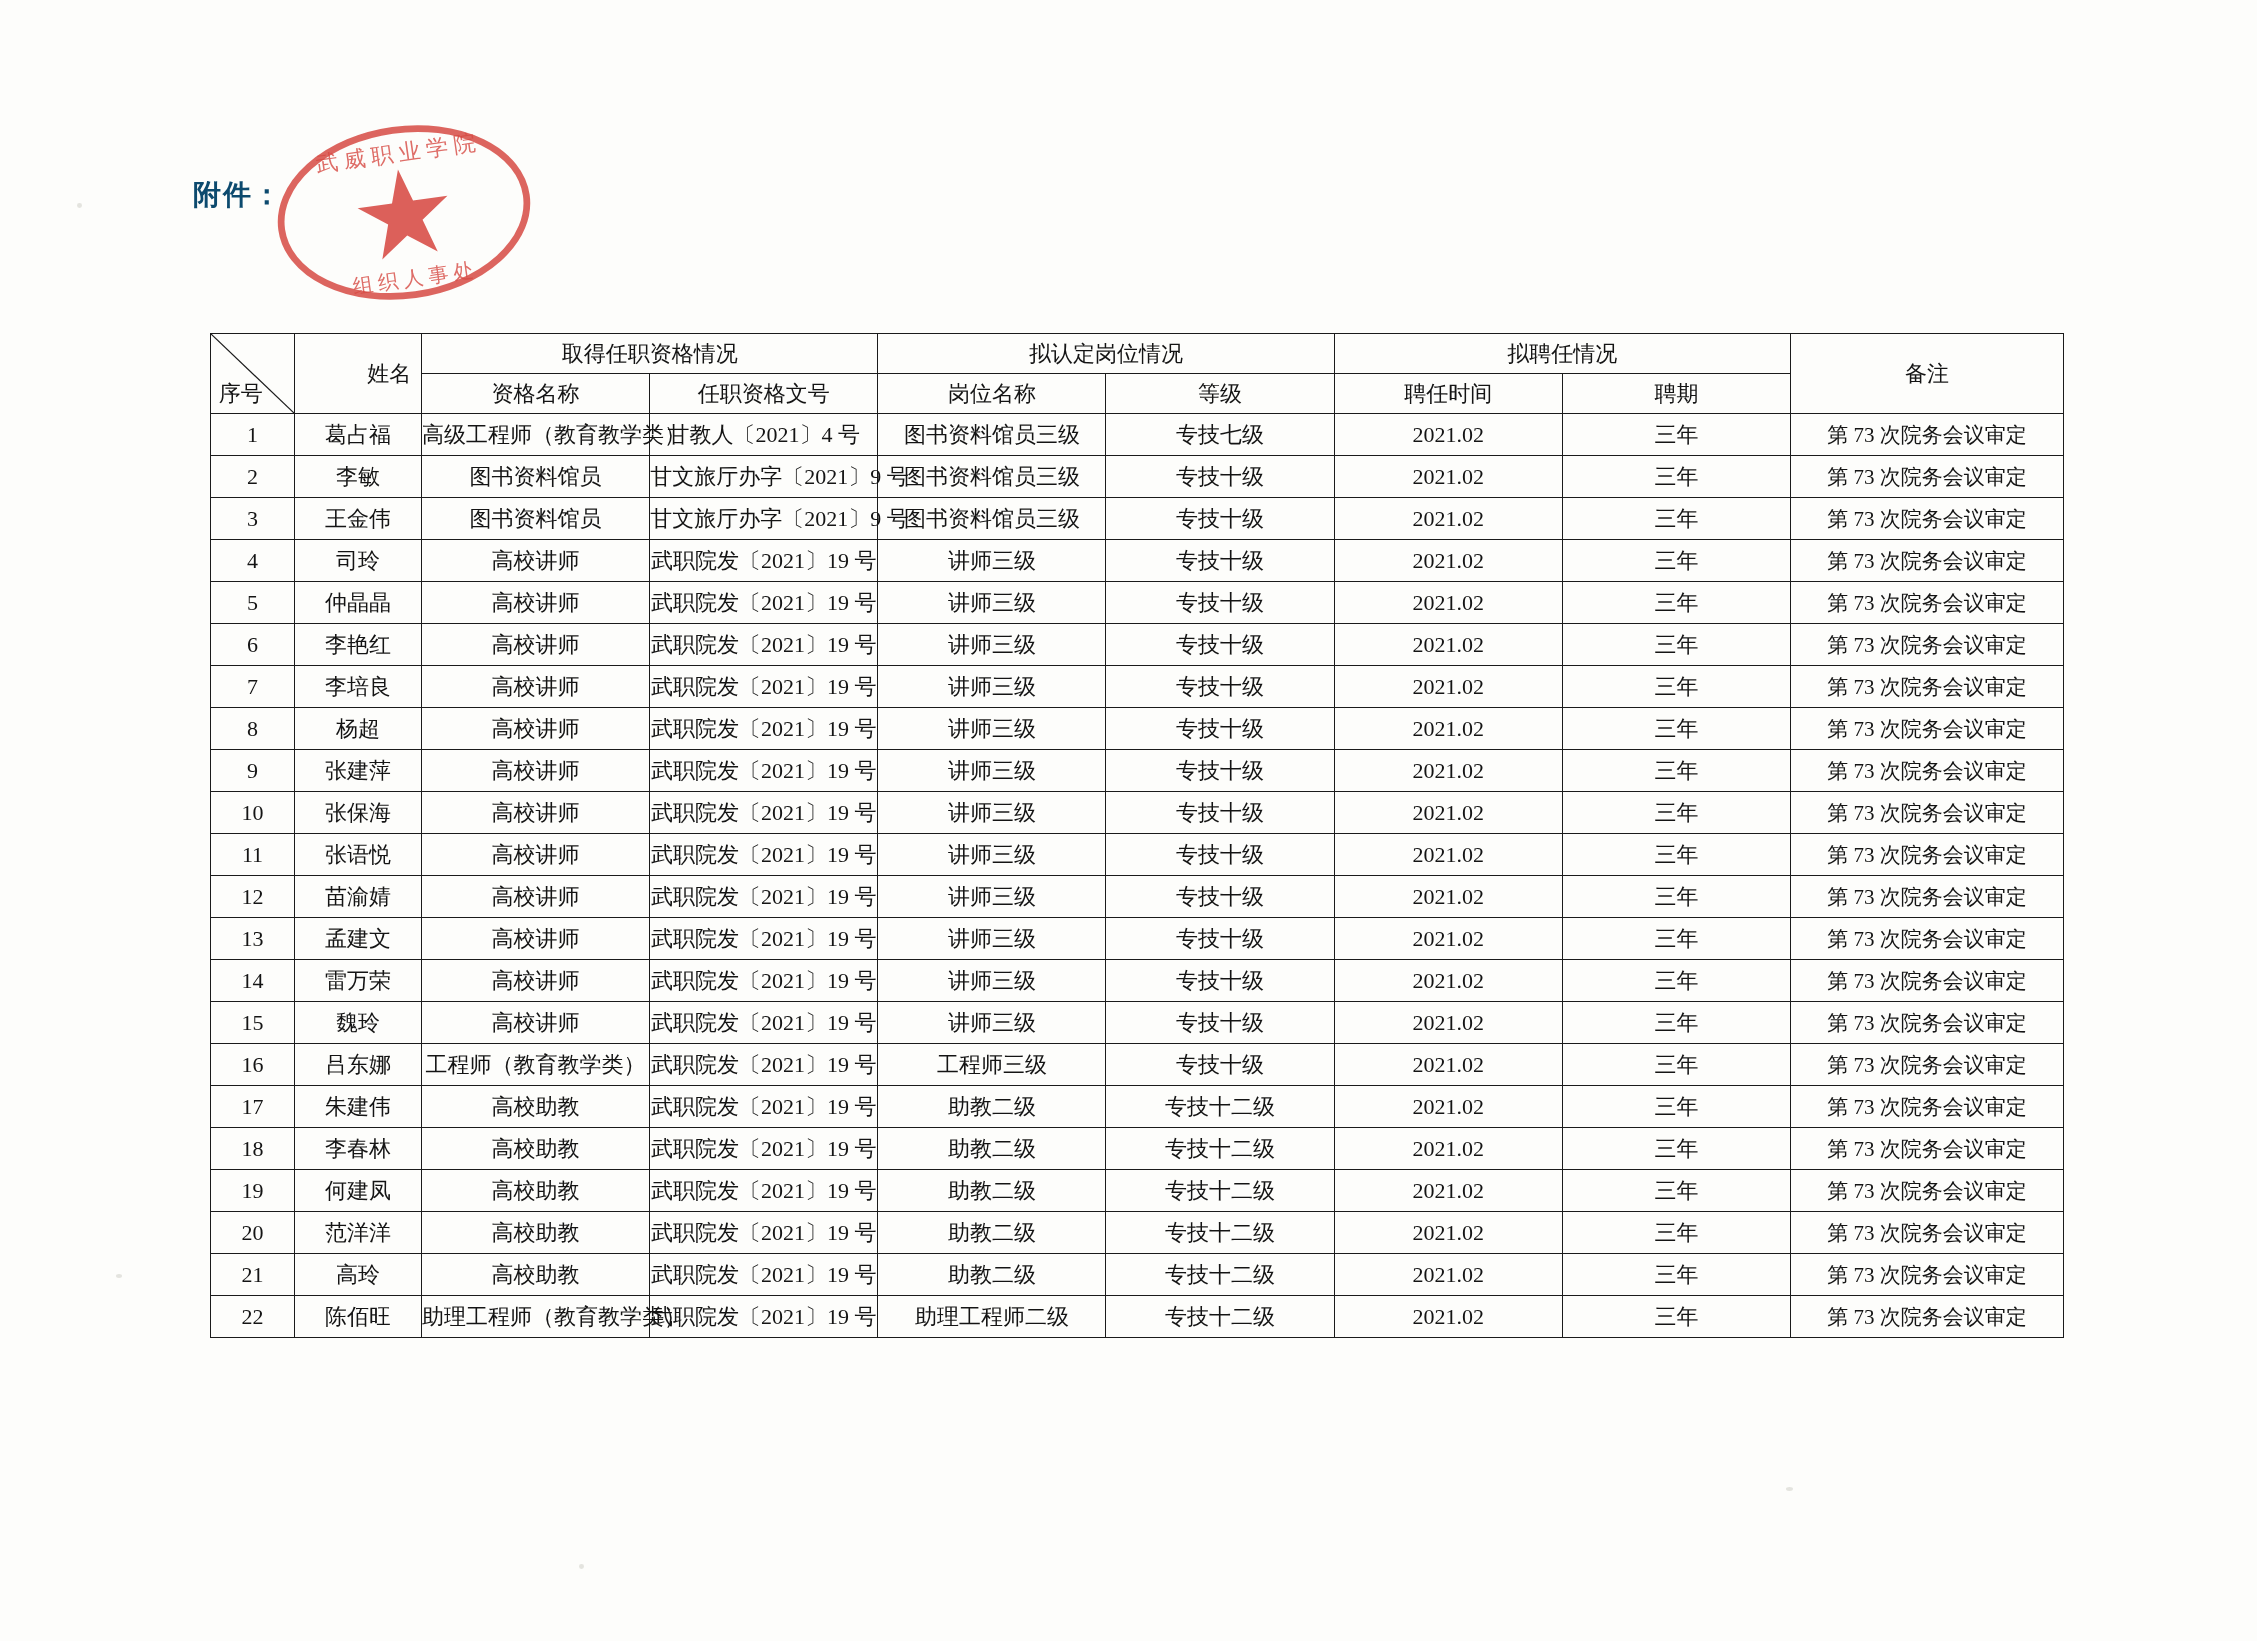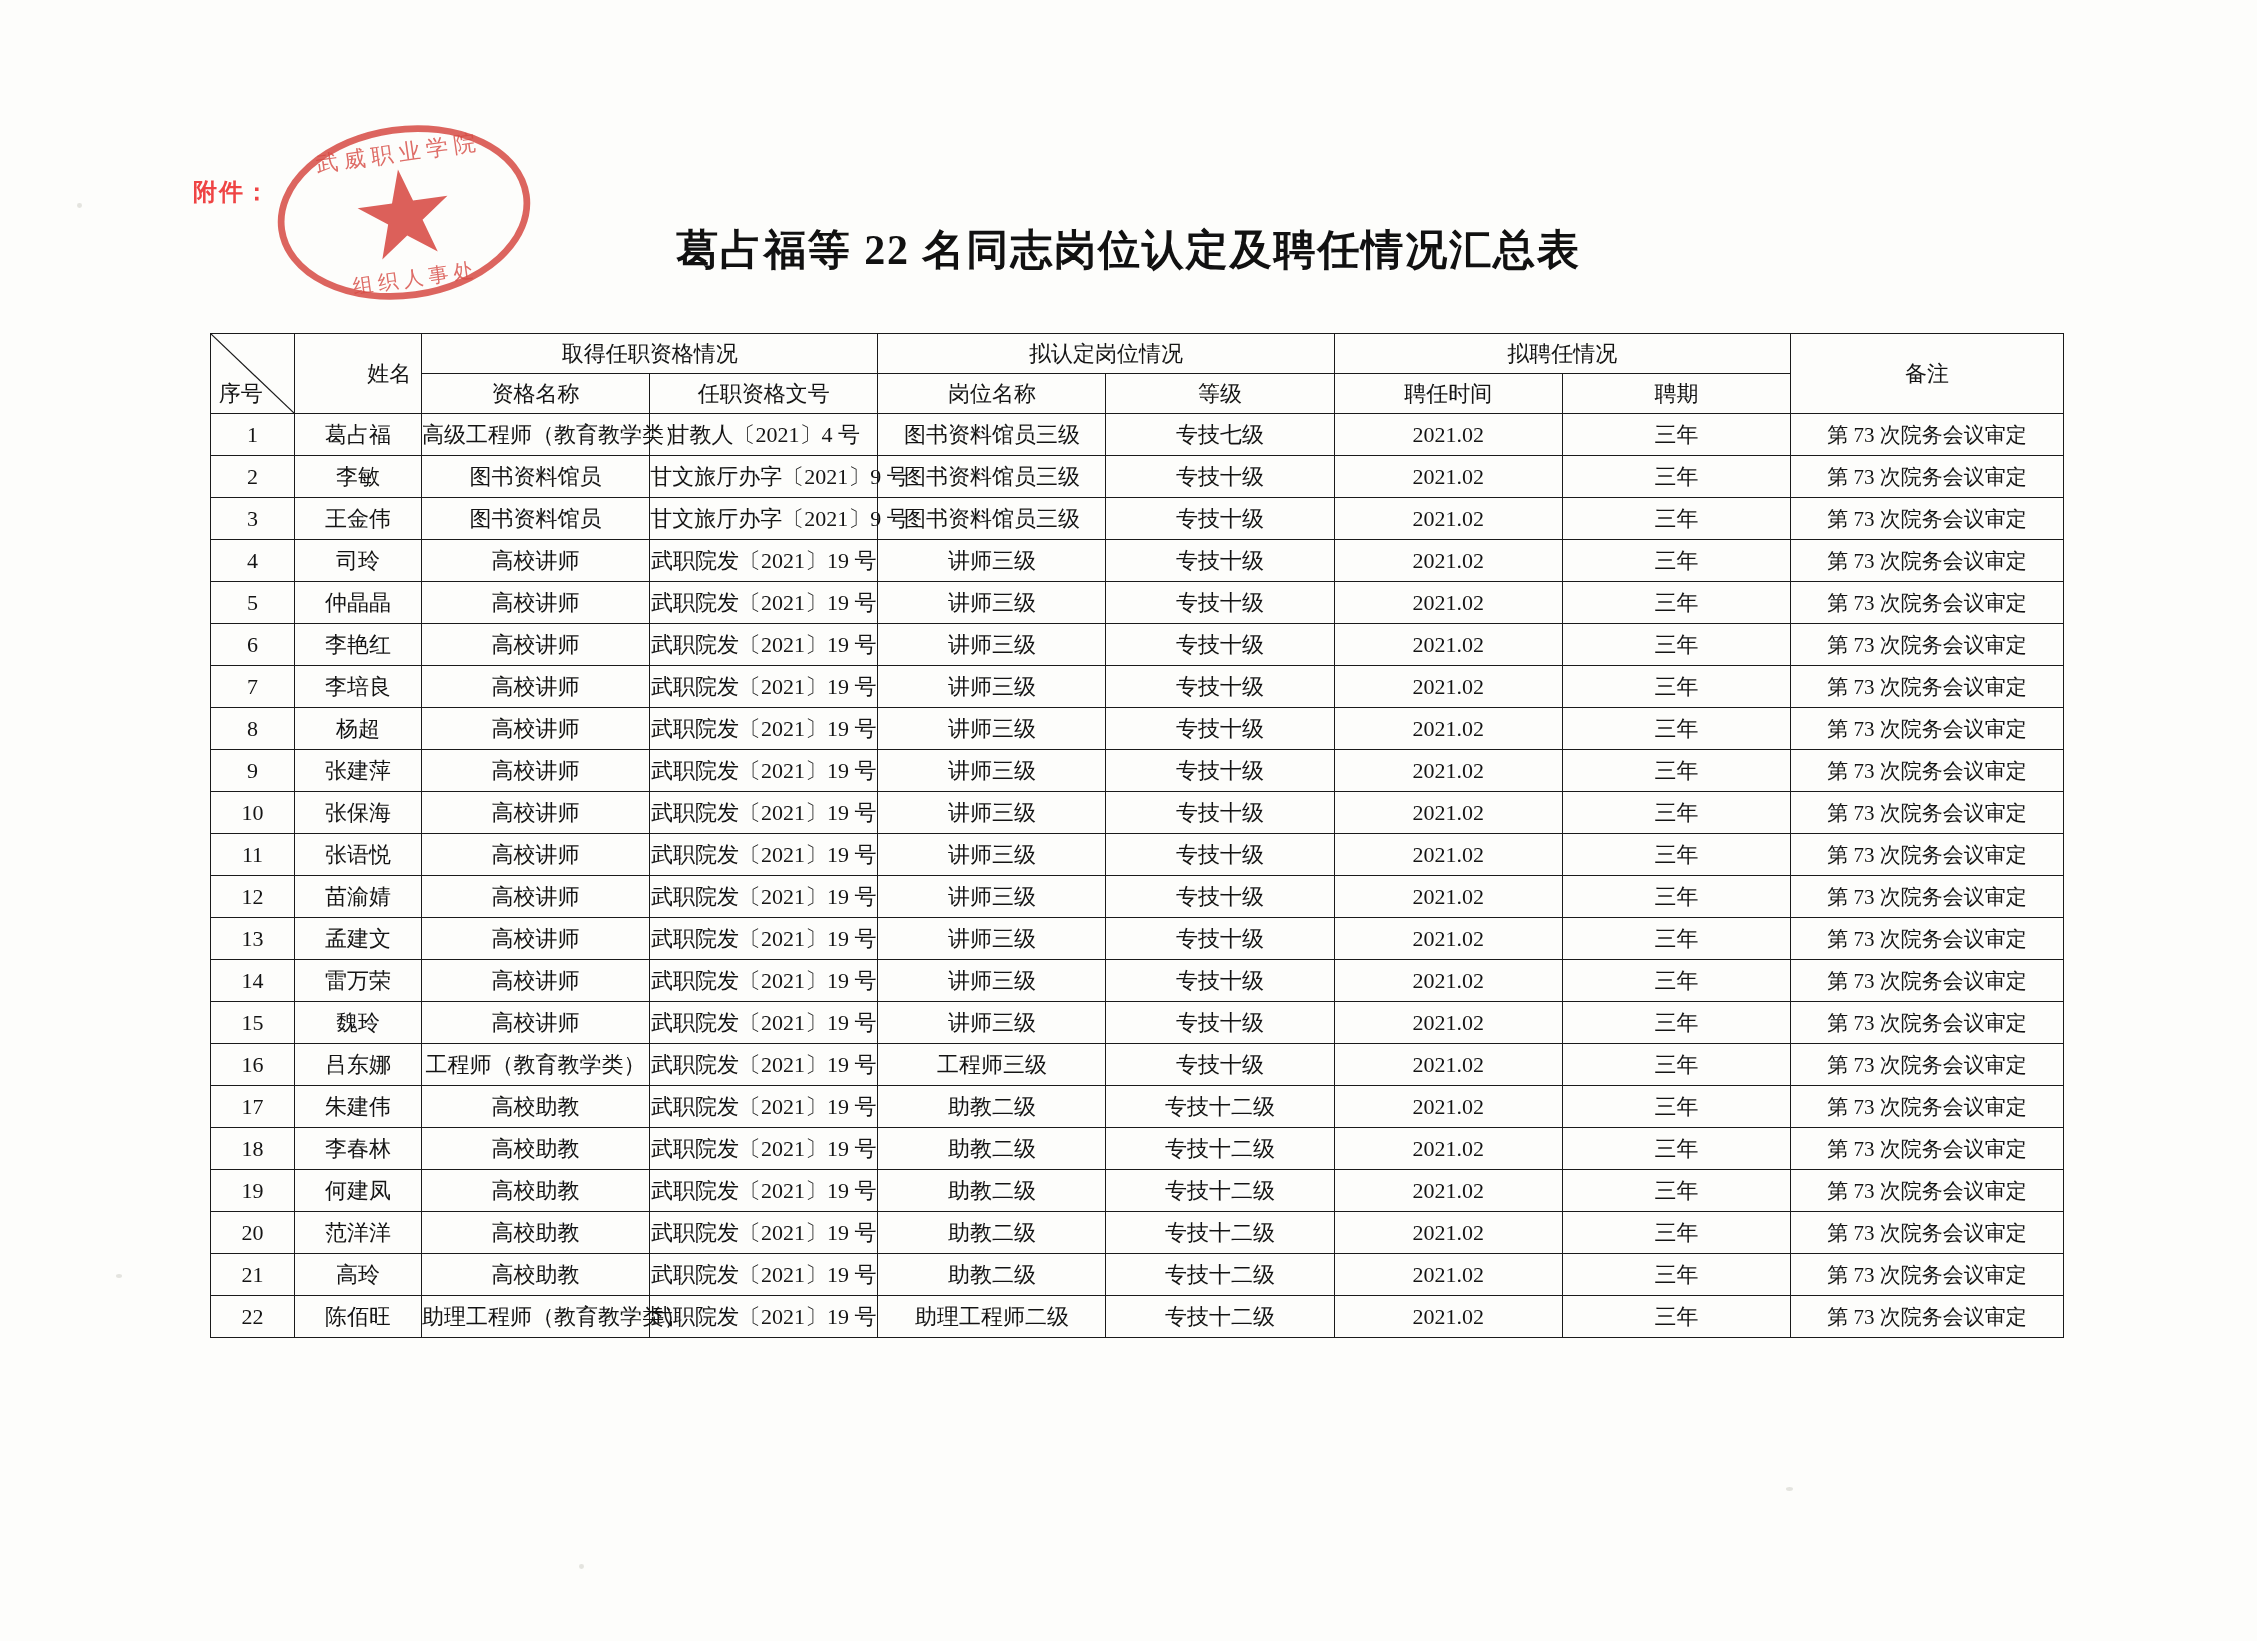--- a/index.html
+++ b/index.html
@@ -25,24 +25,24 @@
     position: absolute;
     background: #cfcfc8;
     border-radius: 50%;
     opacity: .55;
   }
 
   .attach-label {
     position: absolute;
     left: 193px;
     top: 176px;
-    font-size: 24px;
+    font-size: 28px;
     letter-spacing: 1.9px;
     font-weight: 600;
-    color: #ef4444;
+    color: #0c4a6e;
   }
 
   .doc-title {
     position: absolute;
     top: 222px;
     left: 0;
     width: 2257px;
     text-align: center;
     font-size: 42px;
     font-weight: 700;
@@ -127,21 +127,20 @@
 
 <div class="page">
 
   <div class="speck" style="left:77px;top:203px;width:4.8px;height:4.8px;"></div>
   <div class="speck" style="left:116px;top:1274px;width:5.8px;height:3.9px;"></div>
   <div class="speck" style="left:1786px;top:1487px;width:6.8px;height:3.9px;"></div>
   <div class="speck" style="left:579px;top:1564px;width:4.8px;height:4.8px;"></div>
 
   <div class="attach-label">附件：</div>
 
-  <div class="doc-title">葛占福等 22 名同志岗位认定及聘任情况汇总表</div>
 
   <svg class="seal" viewBox="0 0 300 200">
     <g transform="rotate(-8 150 100)">
       <ellipse cx="150" cy="100" rx="128" ry="86" fill="none" stroke="#d02b23" stroke-width="7" opacity="0.85"></ellipse>
       <path d="M150 55 L161 89 L197 89 L168 110 L179 145 L150 124 L121 145 L132 110 L103 89 L139 89 Z" fill="#d02b23" opacity="0.88"></path>
       <text x="150" y="46" font-size="23" fill="#d02b23" text-anchor="middle" font-family="'Liberation Serif', serif" opacity="0.8">武 威 职 业 学 院</text>
       <text x="150" y="176" font-size="21" fill="#d02b23" text-anchor="middle" font-family="'Liberation Serif', serif" opacity="0.8">组 织 人 事 处</text>
     </g>
   </svg>
 

